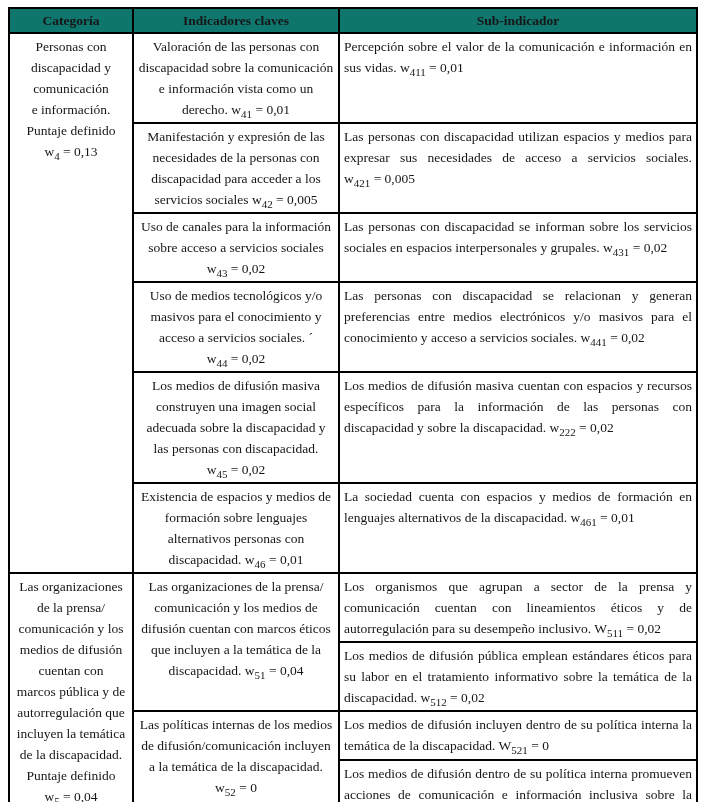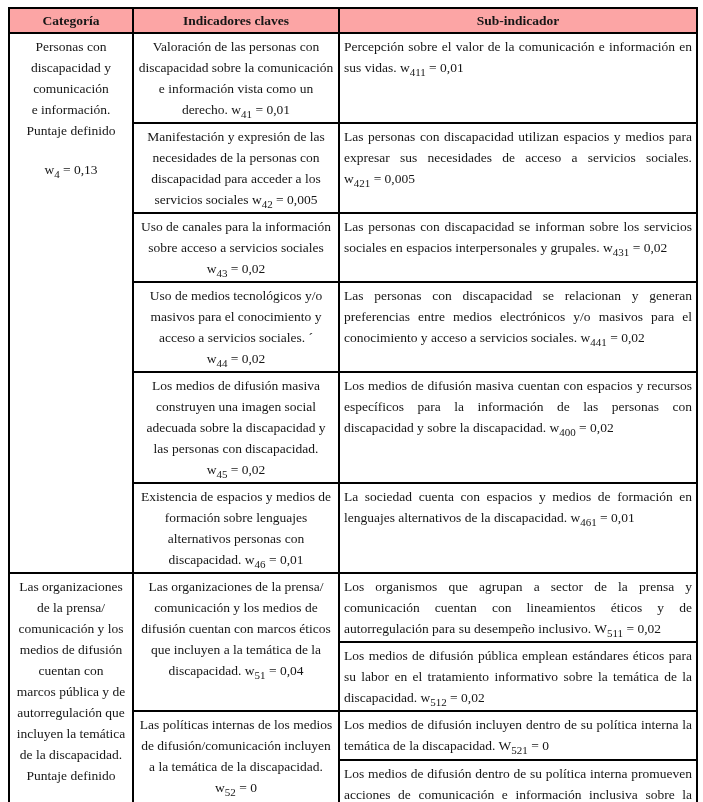--- a/index.html
+++ b/index.html
@@ -13,21 +13,21 @@
   table.grid {
     border-collapse:collapse;
     table-layout:fixed;
     width:688px;
   }
   table.grid th, table.grid td {
     border:2px solid #000000;
     overflow:hidden;
   }
   table.grid th {
-    background:#fca5a5;
+    background:#0f766e;
     font-size:13.5px;
     font-weight:bold;
     text-align:center;
     padding:2px 2px;
   }
   table.grid td {
     vertical-align:top;
     font-size:13.5px;
     line-height:21px;
     padding:2px 4px;
@@ -37,21 +37,21 @@
   td.subi { text-align:justify; padding:2px 8px 2px 7px; }
   .fvar { white-space:nowrap; }
   sub.fsub {
     font-size:11px;
     line-height:0;
     vertical-align:-4px;
   }
   .formula { white-space:nowrap; }
   .formula.block { display:block; text-align:center; white-space:nowrap;font-family:Liberation Serif, serif; }
   .cat-line { display:block; }
-  .cat-formula { display:block; text-align:center;margin-top:18px; }
+  .cat-formula { display:block; text-align:center; }
 </style>
 </head>
 <body>
 
 <div class="sheet">
   <table class="grid">
     <colgroup>
       <col style="width:124px">
       <col style="width:206px">
       <col style="width:358px">
@@ -111,21 +111,21 @@
         <span class="formula"><span class="fvar">w</span><sub class="fsub">441</sub> <span>= 0,02</span></span>
       </td>
     </tr>
     <tr style="height:107px;">
       <td class="ind">
         <span>Los medios de difusión masiva construyen una imagen social adecuada sobre la discapacidad y las personas con discapacidad.</span>
         <span class="formula block"><span class="fvar">w</span><sub class="fsub">45</sub> <span>= 0,02</span></span>
       </td>
       <td class="subi">
         <span>Los medios de difusión masiva cuentan con espacios y recursos específicos para la información de las personas con discapacidad y sobre la discapacidad.</span>
-        <span class="formula"><span class="fvar">w</span><sub class="fsub">400</sub> <span>= 0,02</span></span>
+        <span class="formula"><span class="fvar">w</span><sub class="fsub">222</sub> <span>= 0,02</span></span>
       </td>
     </tr>
     <tr style="height:84px;">
       <td class="ind">
         <span>Existencia de espacios y medios de formación sobre lenguajes alternativos personas con discapacidad.</span>
         <span class="formula"><span class="fvar">w</span><sub class="fsub">46</sub> <span>= 0,01</span></span>
       </td>
       <td class="subi">
         <span>La sociedad cuenta con espacios y medios de formación en lenguajes alternativos de la discapacidad.</span>
         <span class="formula"><span class="fvar">w</span><sub class="fsub">461</sub> <span>= 0,01</span></span>

